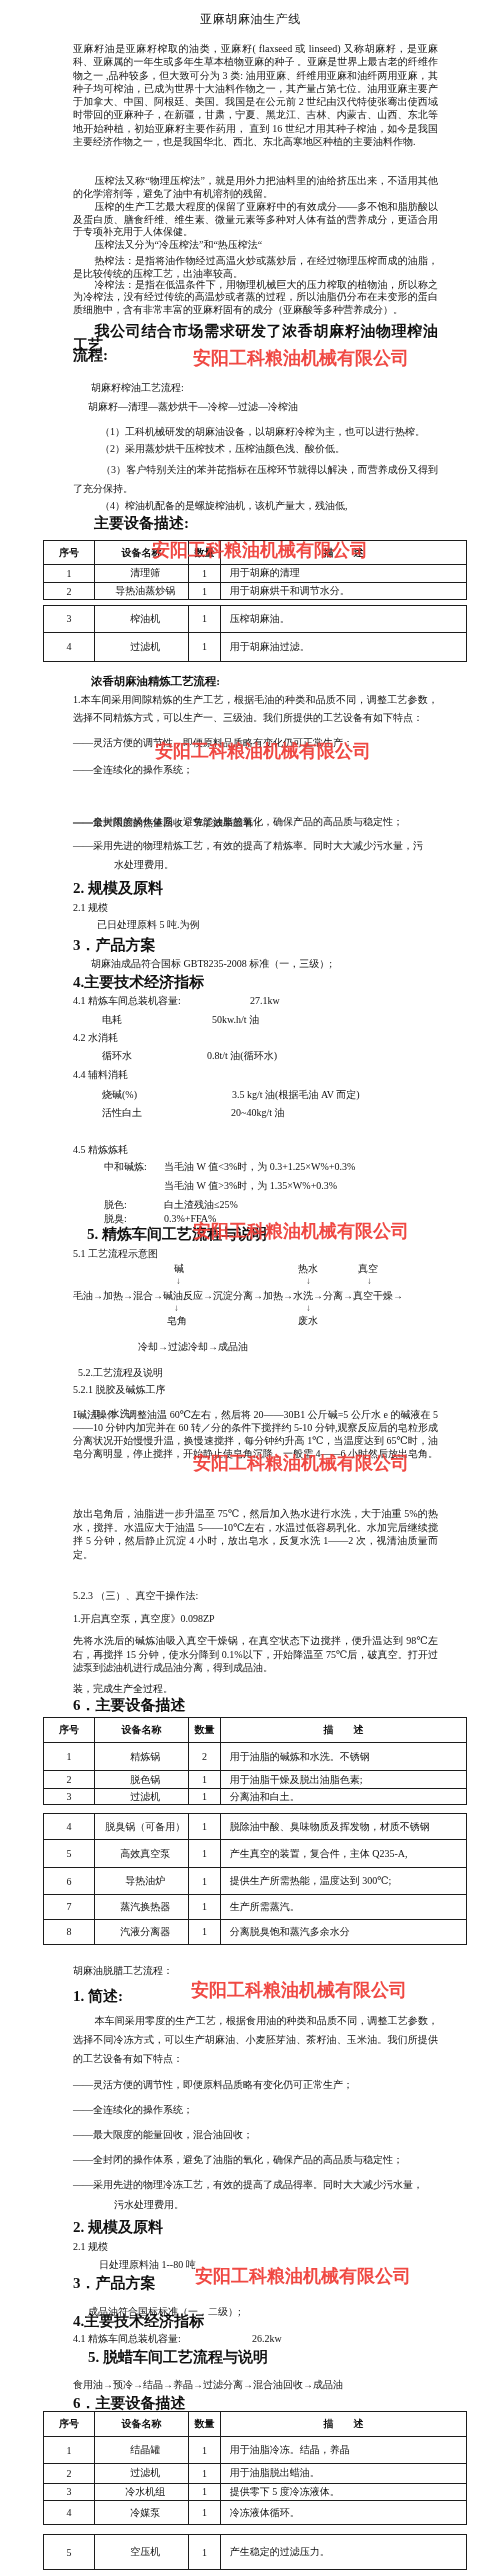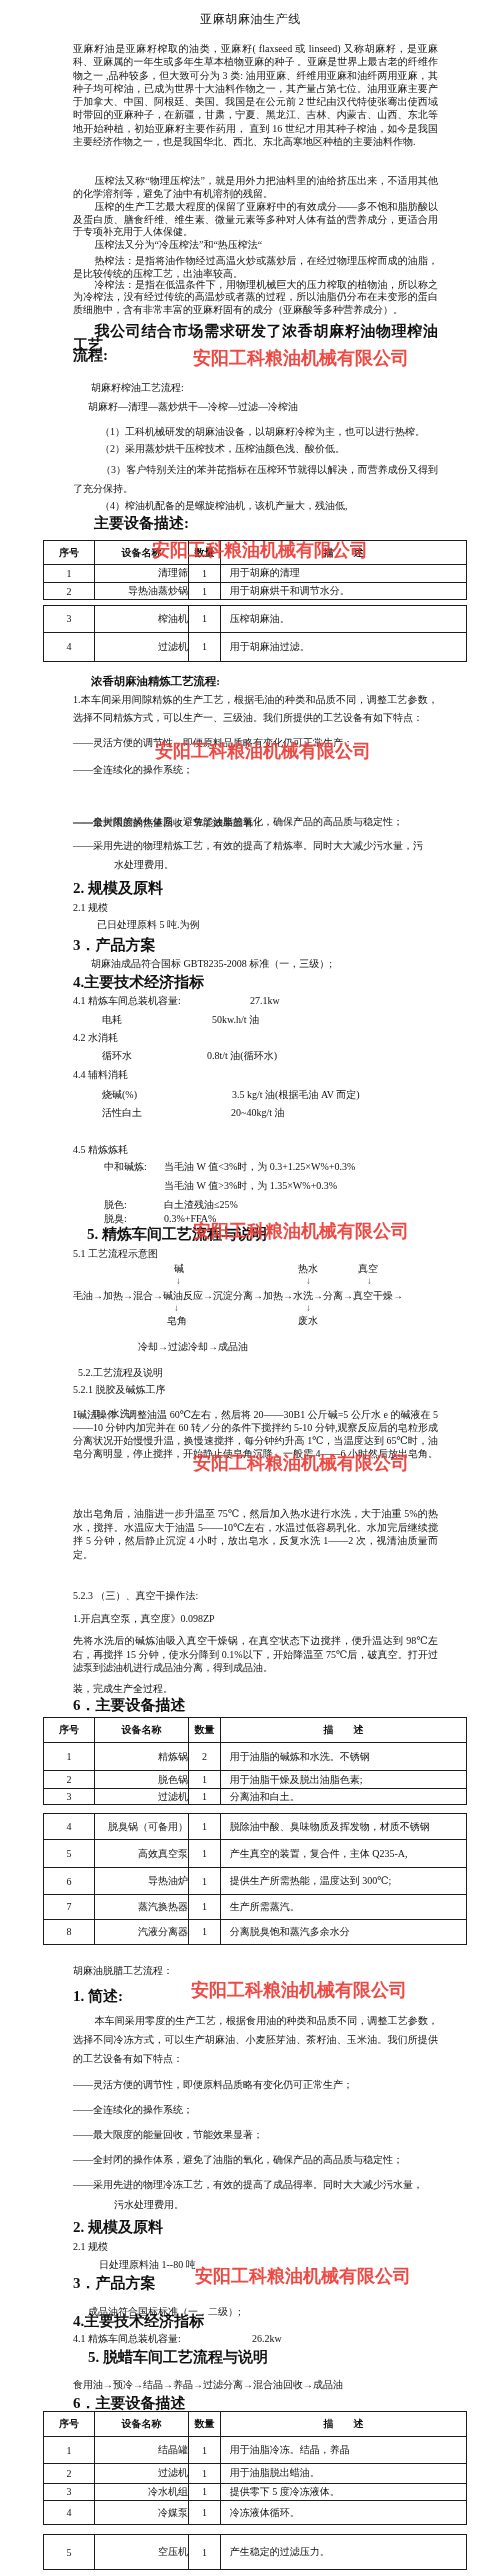--- a/index.html
+++ b/index.html
@@ -11,21 +11,21 @@
   .h17{font-size:15px;line-height:14px;}
   .h18{font-size:11.4px;line-height:15px;}
   .title{position:absolute;top:10.7px;left:0;width:501px;text-align:center;
          font-size:12px;letter-spacing:0.6px;}
   .ind2{text-indent:21.5px;}
   .wm{position:absolute;color:#ef3a34;font-weight:bold;font-size:18px;white-space:nowrap;
       font-family:"Liberation Sans","DejaVu Sans",sans-serif;opacity:.92;z-index:9;letter-spacing:0;}
   .tbl{position:absolute;left:43px;border-collapse:collapse;table-layout:fixed;background:#fff;}
   .tbl td{border:1.3px solid #1c1c1c;font-size:10px;vertical-align:middle;padding:0;overflow:hidden;}
   .c1{text-align:center;}
-  .c2{text-align:right;padding-left:7.6px !important;}
+  .c2{text-align:center;padding-left:7.6px !important;}
   .c4{text-align:left;padding-left:8.8px !important;}
   .arrow{position:absolute;font-size:9.5px;color:#444;line-height:10px;}
   .kvv{position:absolute;white-space:nowrap;font-size:10px;line-height:13.3px;}
 </style>
 </head>
 <body>
 
 <div id="page">
 
   <div class="title">亚麻胡麻油生产线</div>
@@ -236,21 +236,21 @@
       <td class="c4">分离脱臭饱和蒸汽多余水分</td>
     </tr>
   </tbody>
     </table>
 
   <div class="abs" style="top:1964px;left:73px;">胡麻油脱腊工艺流程：</div>
   <div class="abs b h17" style="top:1989px;left:73px;">1. 简述:</div>
   <div class="p ind2" style="top:2011px;line-height:19px;">本车间采用零度的生产工艺，根据食用油的种类和品质不同，调整工艺参数，选择不同冷冻方式，可以生产胡麻油、小麦胚芽油、茶籽油、玉米油。我们所提供的工艺设备有如下特点：</div>
   <div class="abs" style="top:2078px;left:73px;">——灵活方便的调节性，即便原料品质略有变化仍可正常生产；</div>
   <div class="abs" style="top:2103px;left:73px;">——全连续化的操作系统；</div>
-  <div class="abs" style="top:2128px;left:73px;">——最大限度的能量回收，节能效果显著；</div>
+  <div class="abs" style="top:2128px;left:73px;">——最大限度的能量回收，混合油回收；</div>
   <div class="abs" style="top:2153px;left:73px;">——全封闭的操作体系，避免了油脂的氧化，确保产品的高品质与稳定性；</div>
   <div class="abs" style="top:2178px;left:73px;">——采用先进的物理冷冻工艺，有效的提高了成品得率。同时大大减少污水量，</div>
   <div class="abs" style="top:2198px;left:114px;">污水处理费用。</div>
   <div class="abs b h17" style="top:2220px;left:73px;">2. 规模及原料</div>
   <div class="abs" style="top:2240px;left:73px;">2.1 规模</div>
   <div class="abs" style="top:2258px;left:99px;">日处理原料油 1--80 吨</div>
   <div class="abs b h17" style="top:2276px;left:73px;">3．产品方案</div>
   <div class="abs" style="top:2295px;left:88px;margin-top:10px;">成品油符合国标标准（一，二级）;</div>
   <div class="abs b h17" style="top:2314px;left:73px;">4.主要技术经济指标</div>
   <div class="kvv" style="top:2332px;left:73px;">4.1 精炼车间总装机容量:</div>

